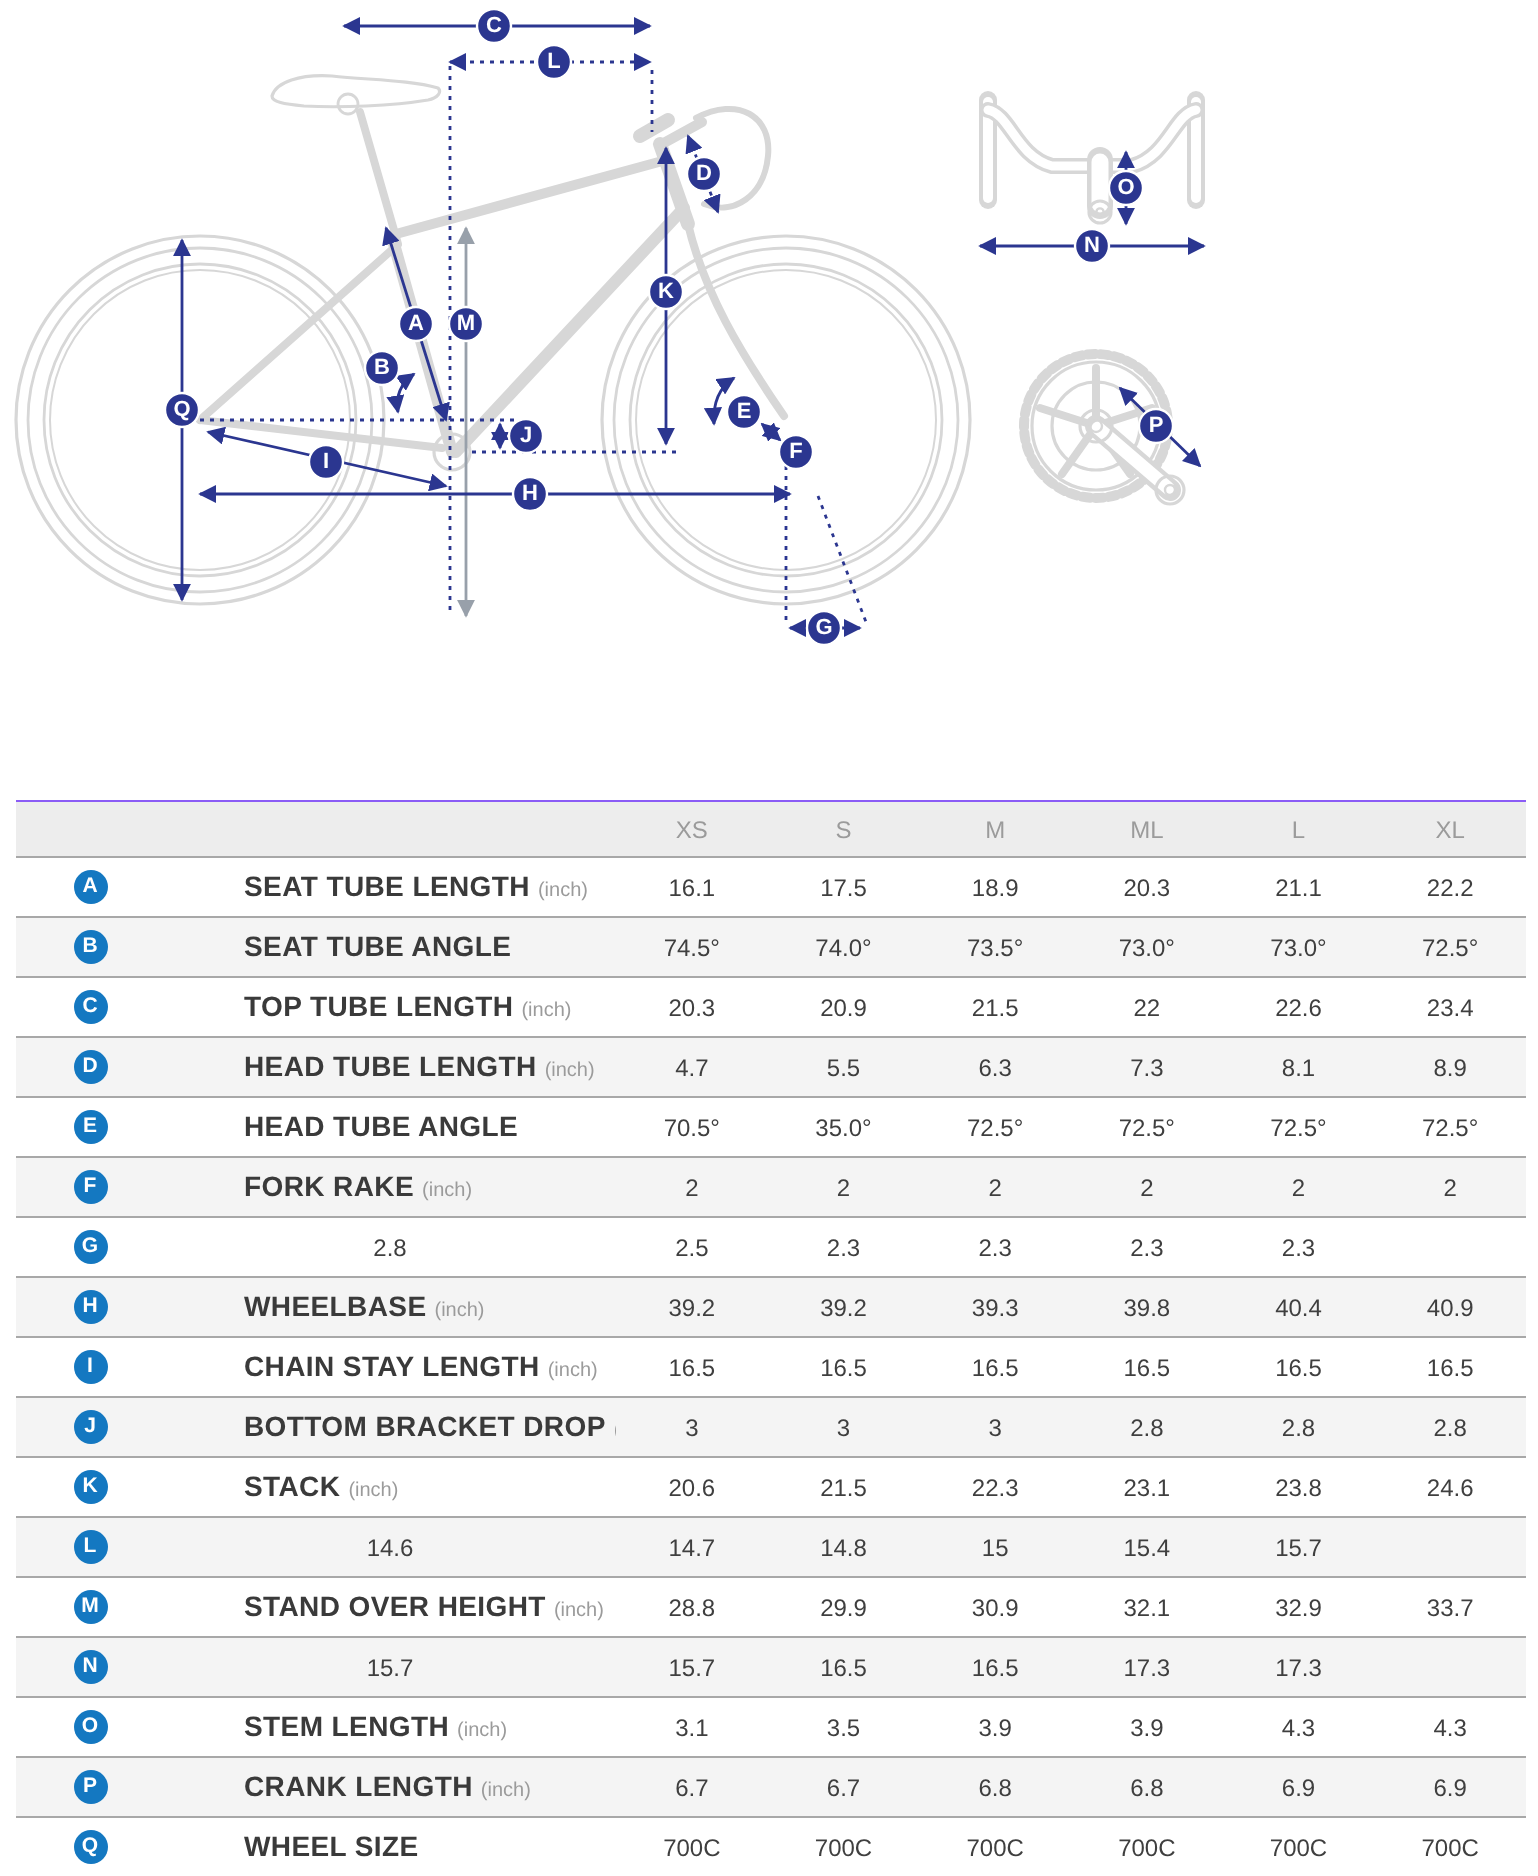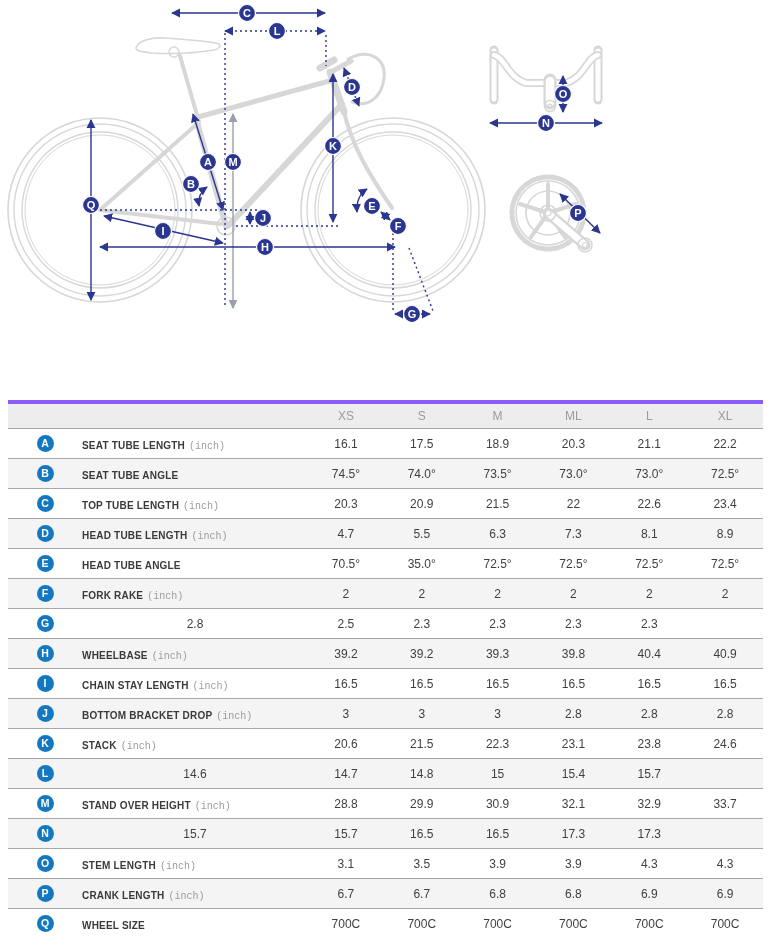--- a/index.html
+++ b/index.html
@@ -12,30 +12,30 @@
   .dim{stroke:#2b3690;stroke-width:1.4;fill:none;}
   .dimg{stroke:#98a0aa;stroke-width:1.4;fill:none;}
   .dot{stroke-dasharray:2 3;}
   .mkc{fill:#2b3690;stroke:#fff;stroke-width:1.2;}
   text.mk{fill:#fff;font-size:11px;font-weight:bold;text-anchor:middle;
           dominant-baseline:central;font-family:"Liberation Sans",sans-serif;}
   
   .geo{position:absolute;left:8px;top:400px;width:755px;border-bottom:1px solid #b3b3b3;}
   .g-head,.g-row{display:grid;grid-template-columns:74px 226px repeat(6,1fr);
                  align-items:center;box-sizing:border-box;}
-  .g-head{height:28px;background:#ededed;border-top:4px solid #8b5cf6;}
+  .g-head{height:28px;background:#ededed;border-top:1px solid #8b5cf6;}
   .g-row{height:30px;border-top:1px solid #a8a8a8;background:#fff;}
   .g-body .g-row:nth-child(even){background:#f4f4f4;}
   .g-size{color:#9b9b9b;font-size:12px;text-align:center;}
   .g-badge-cell{display:flex;justify-content:center;}
   .badge{display:block;width:17px;height:17px;border-radius:50%;background:#1478c1;
          color:#fff;font-size:10.5px;font-weight:bold;line-height:17px;text-align:center;}
   .g-label-cell{white-space:nowrap;overflow:hidden;}
-  .lbl{font-size:10px;font-weight:bold;color:#3a3a3a;letter-spacing:.2px;}
-  .unit{font-size:10px;color:#9b9b9b;margin-left:4px;font-family:Liberation Mono, monospace;}
+  .lbl{font-size:14px;font-weight:bold;color:#3a3a3a;letter-spacing:.2px;margin-left:40px;}
+  .unit{font-size:10px;color:#9b9b9b;margin-left:4px;}
   .g-val{font-size:12px;color:#3f3f3f;text-align:center;}
 </style>
 </head>
 <body>
 
 <div class="canvas">
 
   <svg class="diagram" width="769" height="396" viewBox="0 0 769 396">
     <defs>
       <marker id="ar" viewBox="0 0 10 10" refX="9" refY="5" markerWidth="6.5" markerHeight="6.5" orient="auto-start-reverse">

